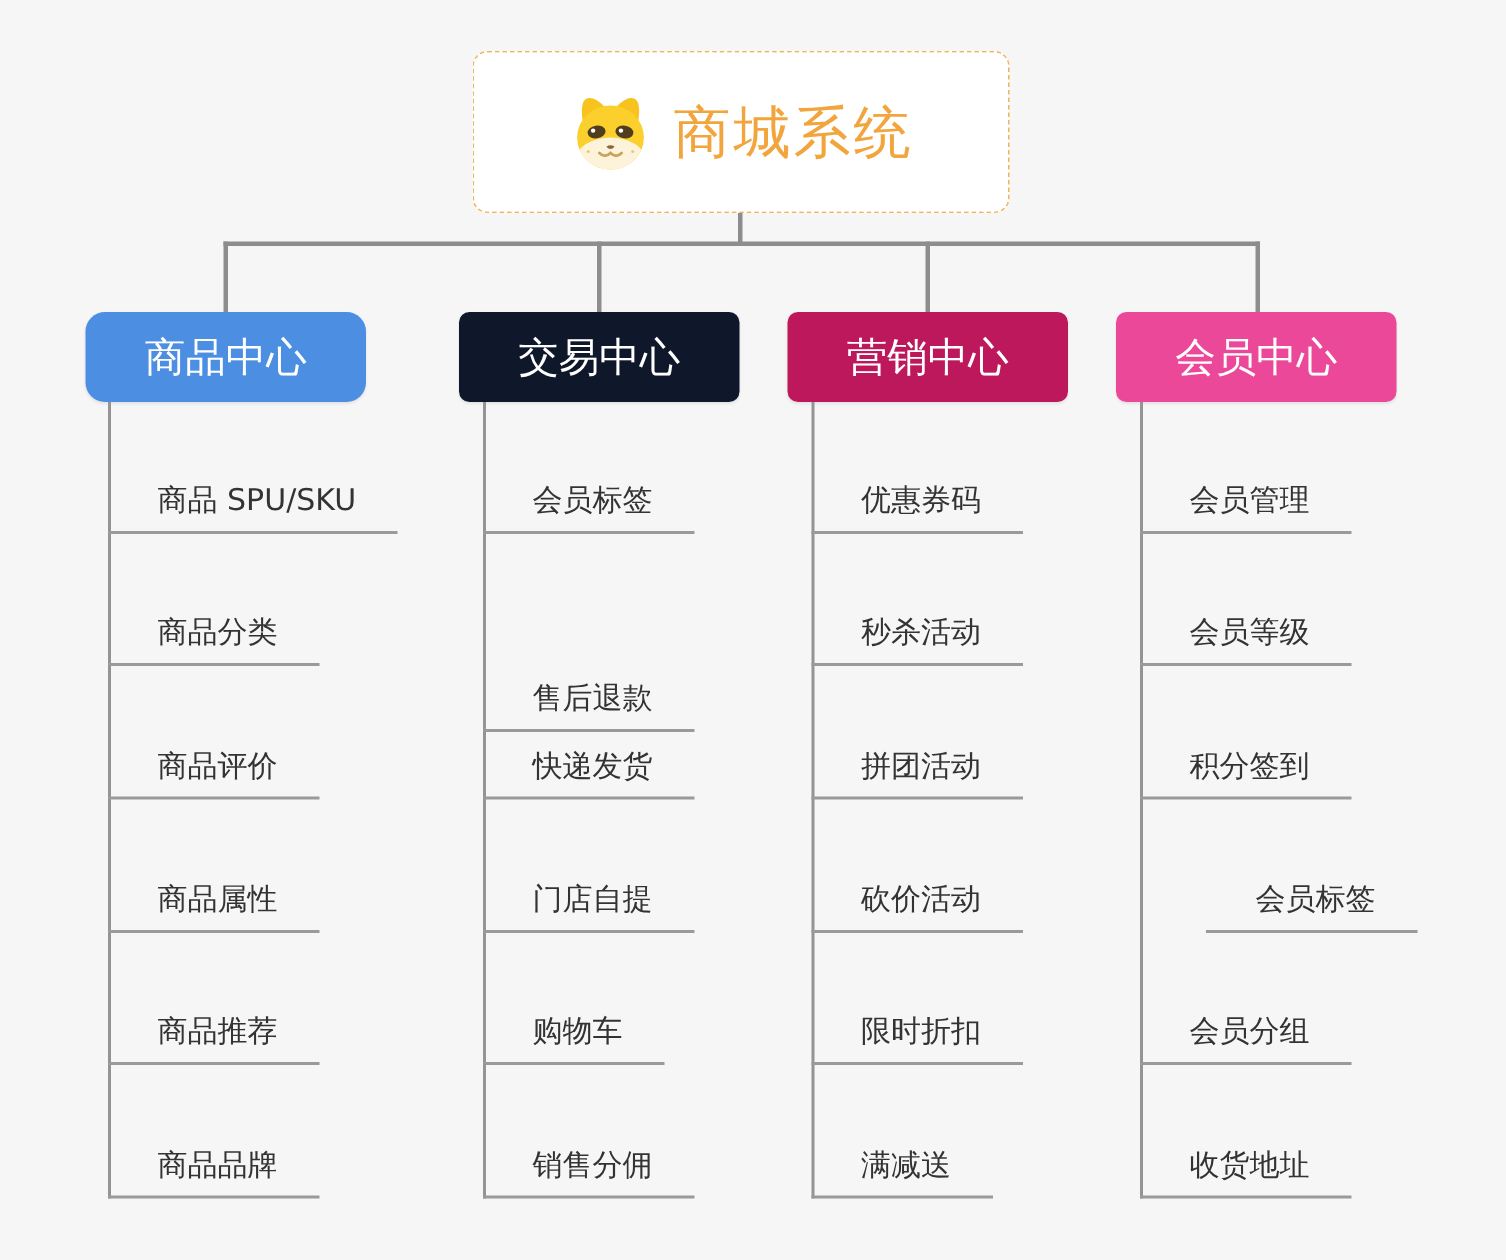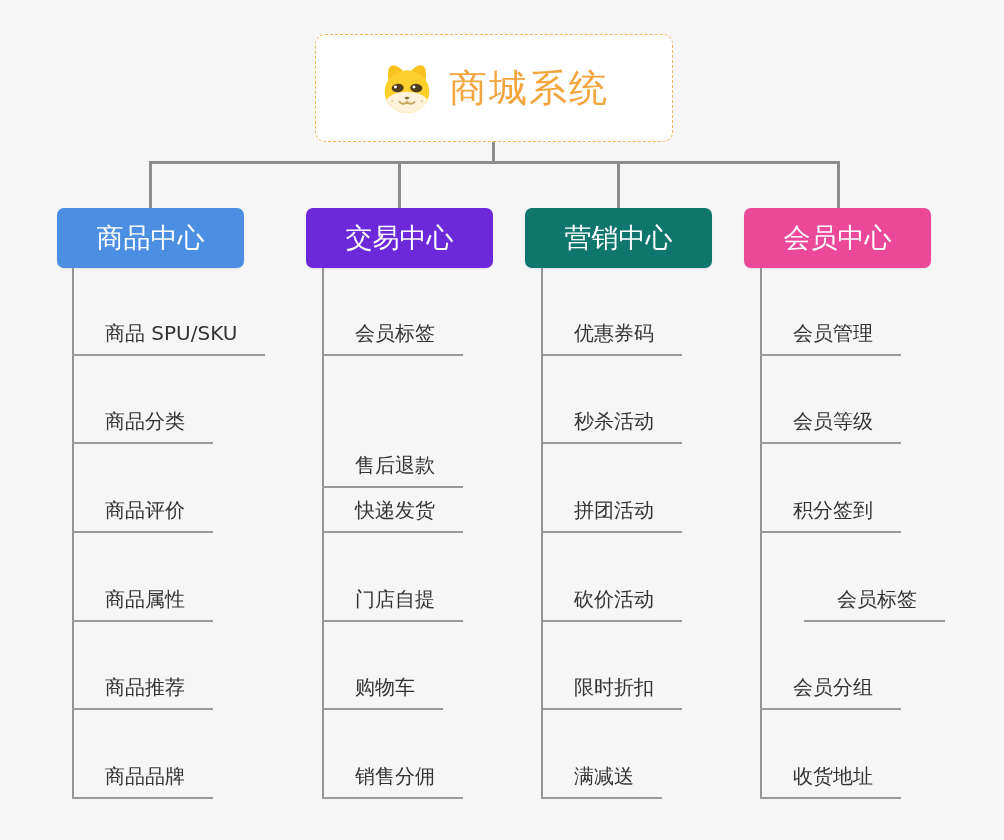--- a/index.html
+++ b/index.html
@@ -101,23 +101,23 @@
         <circle cx="37.5" cy="27" r="1.6" fill="#ffffff"></circle>
         <path d="M27 38.5 Q30 36.5 33 38.5 Q30 42 27 38.5 Z" fill="#8a6a33"></path>
         <path d="M22 43 Q26 47 30 43 Q34 47 38 43" fill="none" stroke="#c9a45f" stroke-width="2" stroke-linecap="round"></path>
         <circle cx="14" cy="42" r="1.1" fill="#e8c77e"></circle>
         <circle cx="46" cy="42" r="1.1" fill="#e8c77e"></circle>
       </svg>
     </span>
     <span class="root-title" style="color: rgb(242, 165, 60);">商城系统</span>
   </div>
 
-  <div class="branch-box" style="left: 57px; background-color: rgb(76, 143, 226);">商品中心</div>
-  <div class="branch-box" style="left: 306px; background-color: #6d28d9;">交易中心</div>
-  <div class="branch-box" style="left: 525px; background-color: #0f766e;">营销中心</div>
+  <div class="branch-box" style="left: 57px; background-color: rgb(76, 143, 226); border-radius: 13px;">商品中心</div>
+  <div class="branch-box" style="left: 306px; background-color: #0f172a;">交易中心</div>
+  <div class="branch-box" style="left: 525px; background-color: #be185d;">营销中心</div>
   <div class="branch-box" style="left: 744px; background-color: #ec4899;">会员中心</div>
 
   <div class="trunk" style="left:72px;"></div>
   <div class="trunk" style="left:322px;"></div>
   <div class="trunk" style="left:541px;"></div>
   <div class="trunk" style="left:760px;"></div>
 
   <div class="leaf" style="left:72px;top:320px;">商品 SPU/SKU</div>
   <div class="leaf" style="left:72px;top:408px;">商品分类</div>
   <div class="leaf" style="left:72px;top:497px;">商品评价</div>

